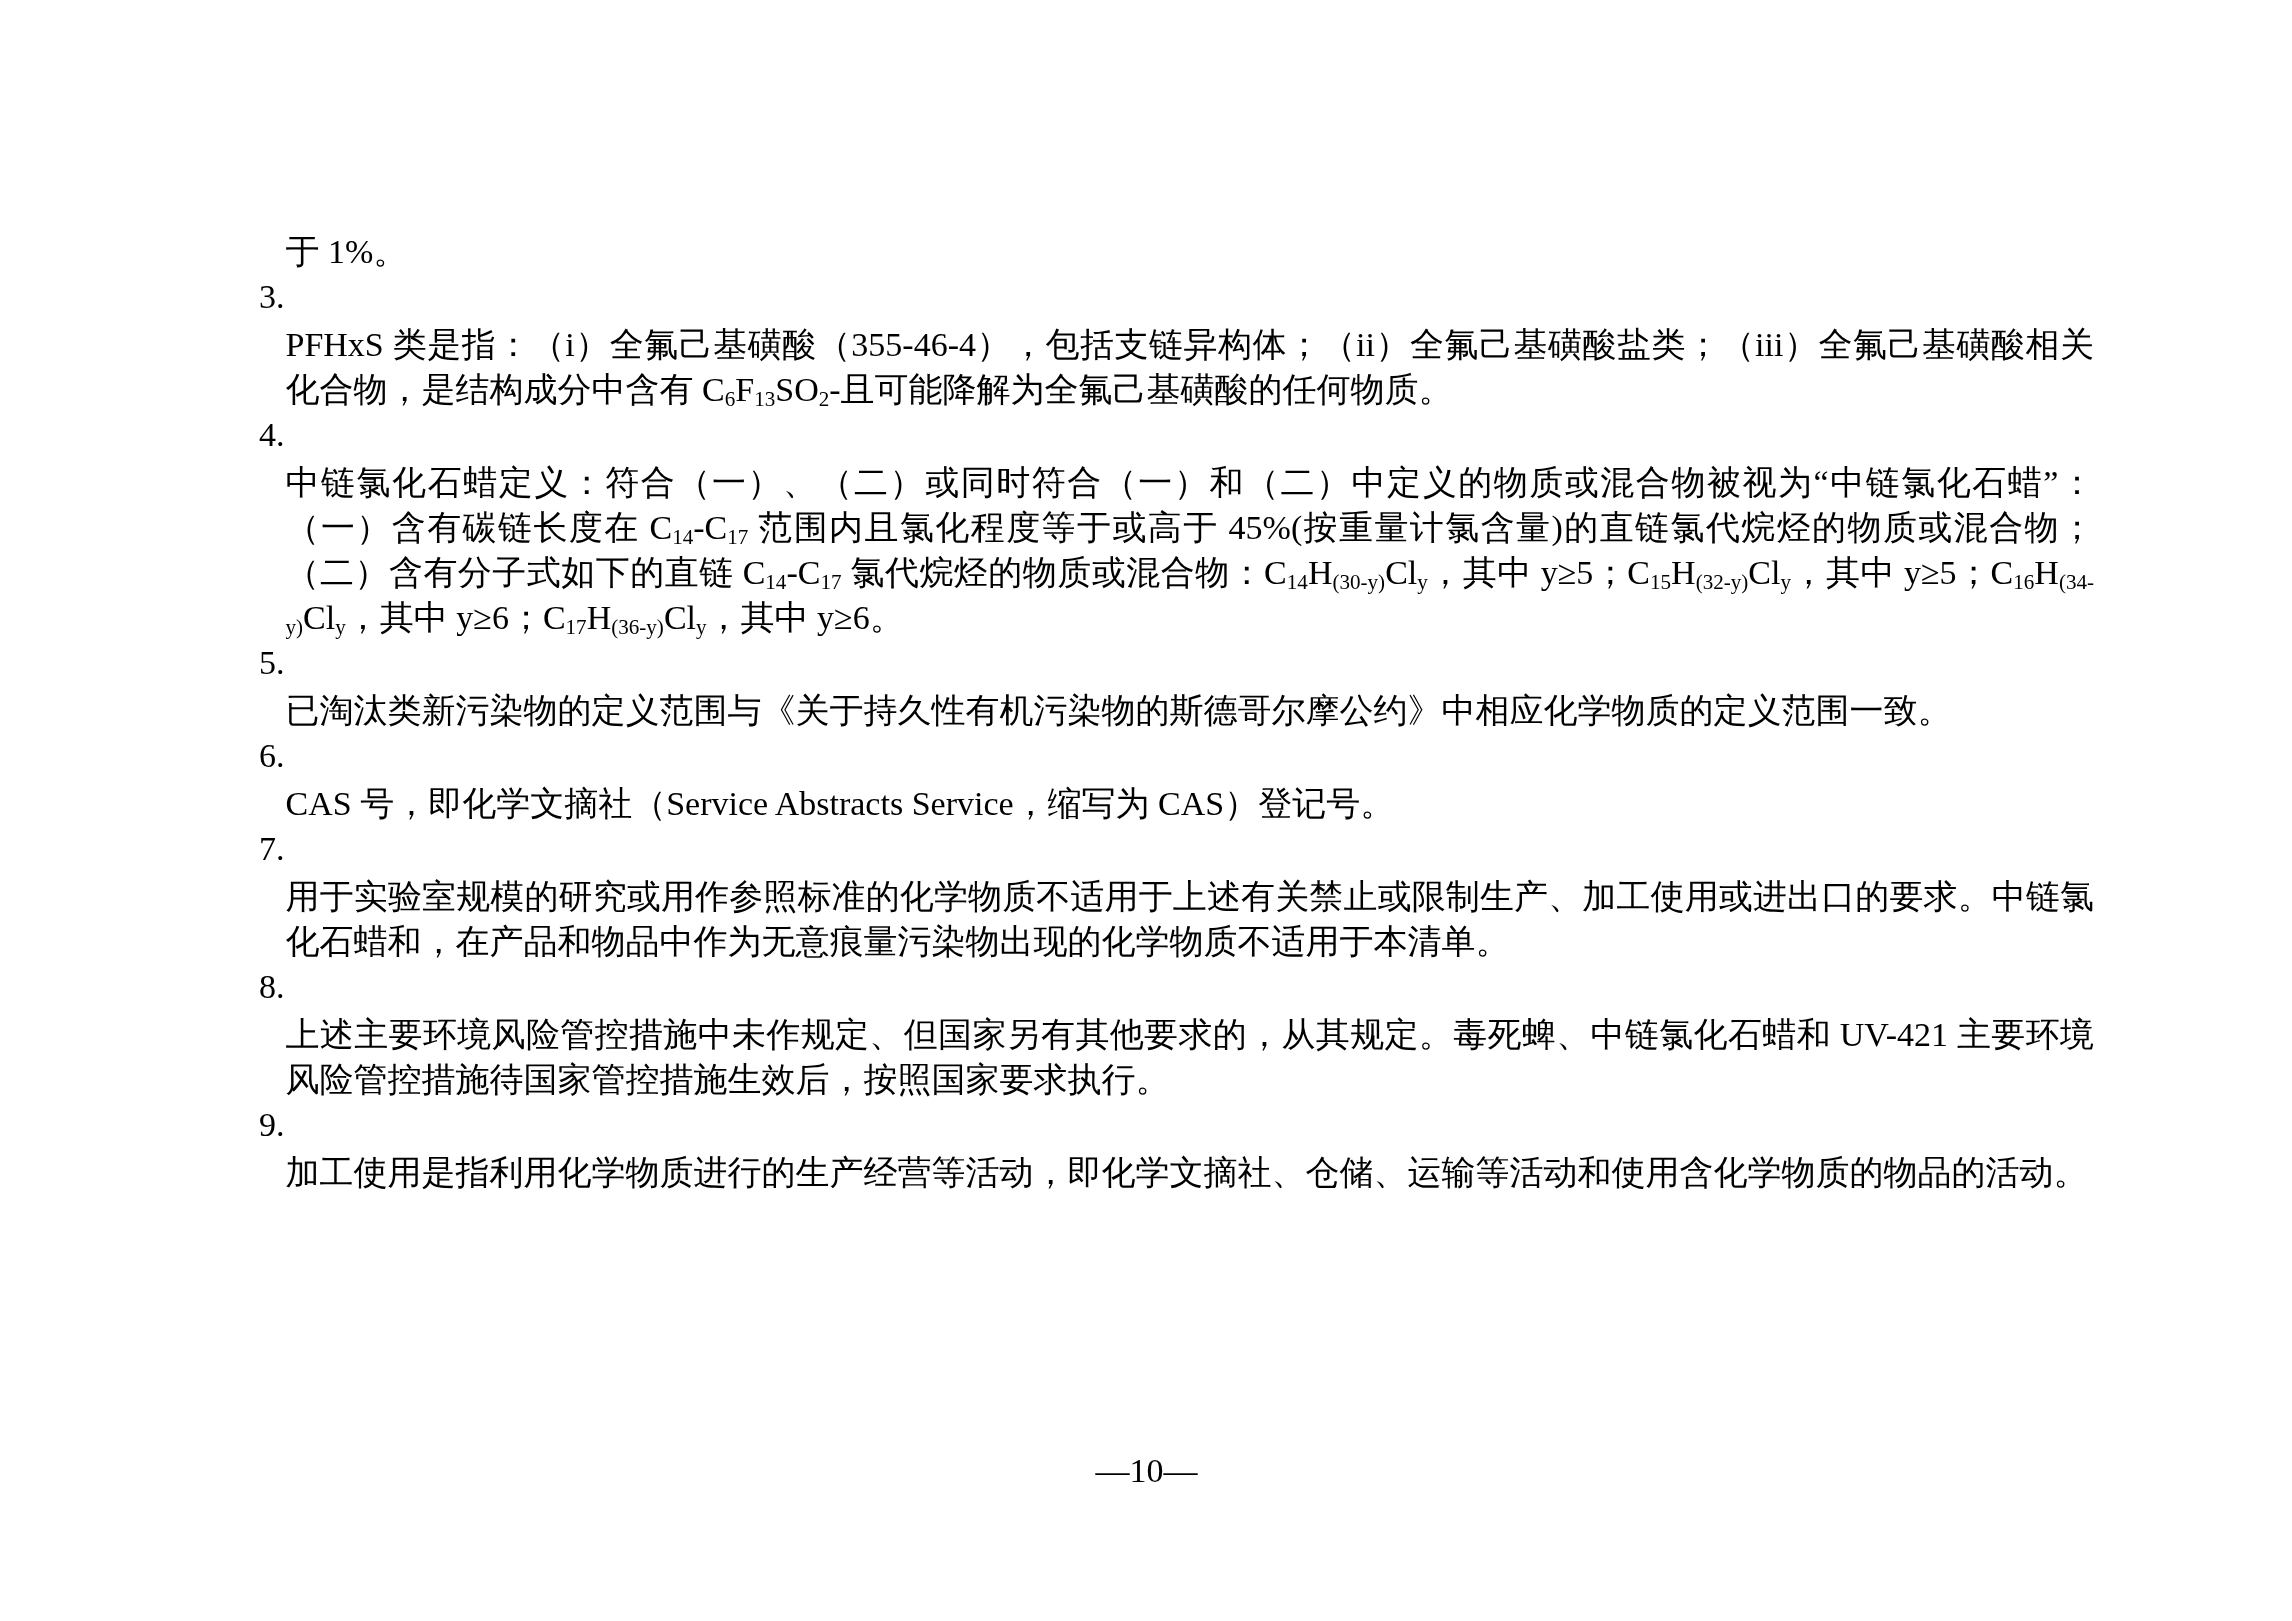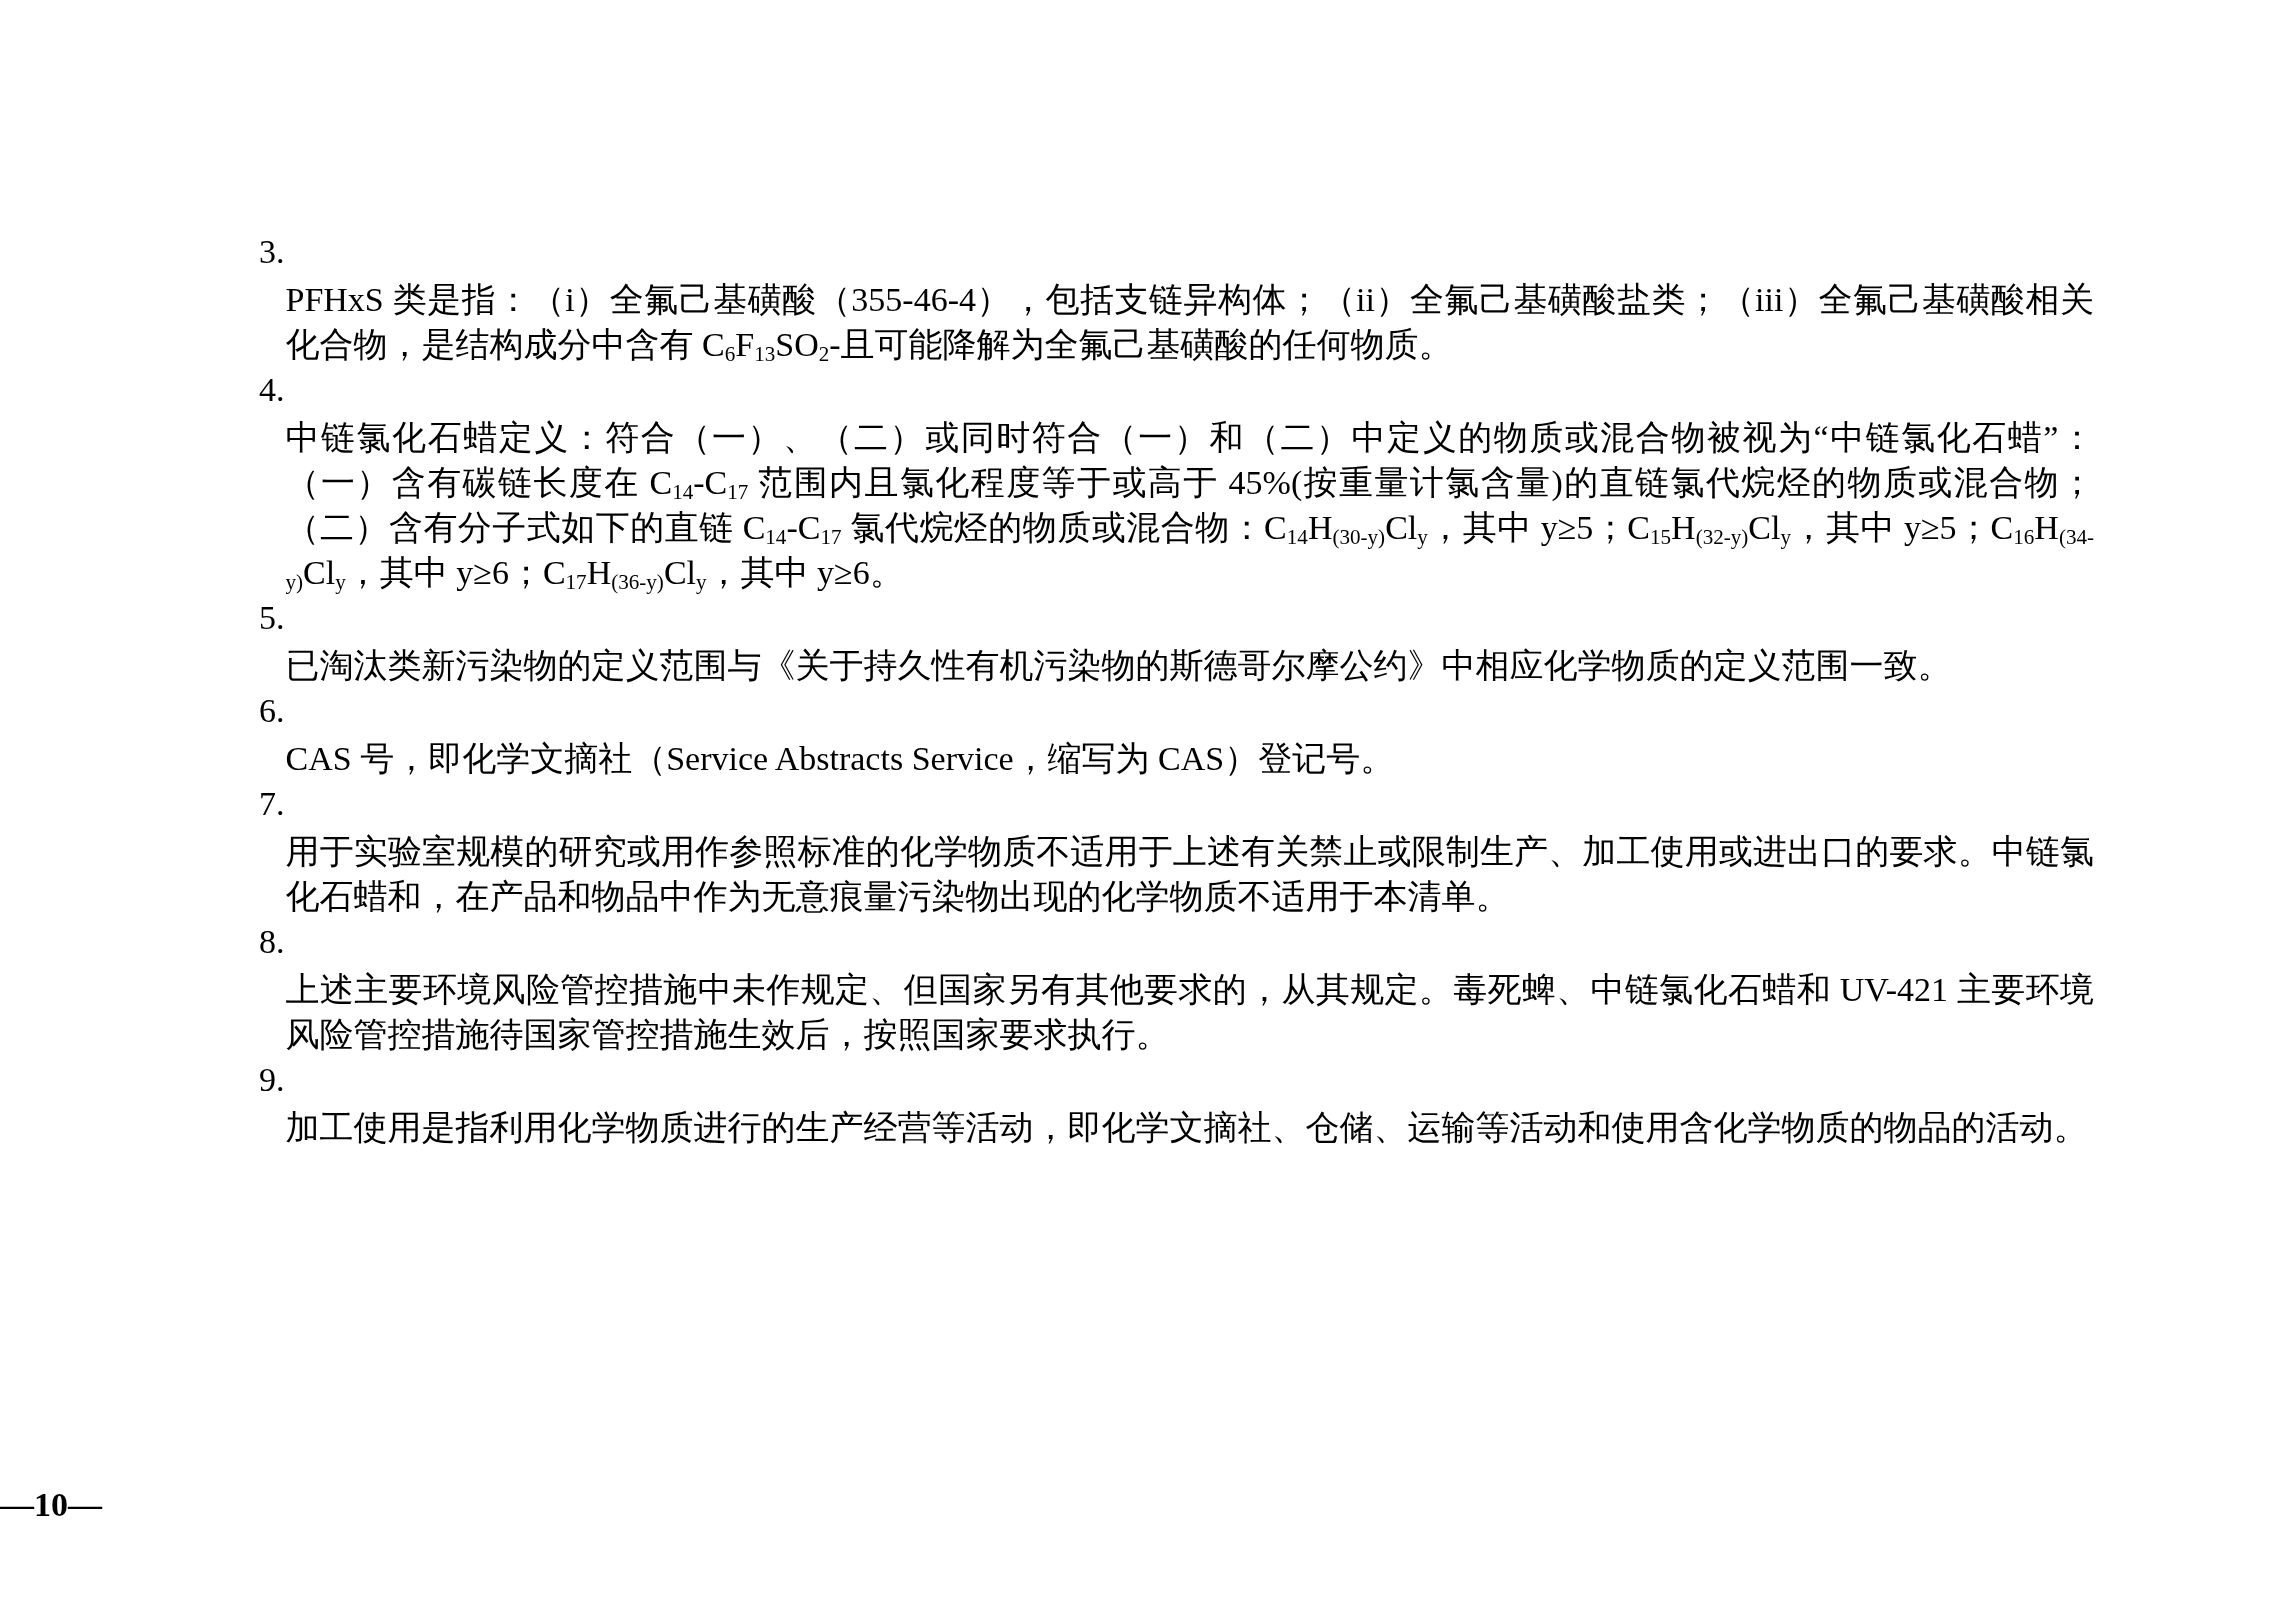--- a/index.html
+++ b/index.html
@@ -26,31 +26,31 @@
   .note-text { flex: 1 1 auto; text-align: justify; margin-top: 48px; }
   sub {
     font-size: 0.62em;
     line-height: 0;
     vertical-align: -0.22em;
   }
   .page-number {
     position: absolute;
     left: 0;
     width: 100%;
-    top: 1482px;
-    text-align: left;
-    font-weight: bold;
+    top: 1448px;
+    text-align: center;
   }
 </style>
 </head>
 <body>
 
 <div class="page">
   <div class="text-block">
 
+    <div class="cont-line">于 1%。</div>
 
     <div class="note">
       <span class="note-num">3.</span>
       <span class="note-text">PFHxS 类是指：（i）全氟己基磺酸（355-46-4），包括支链异构体；（ii）全氟己基磺酸盐类；（iii）全氟己基磺酸相关化合物，是结构成分中含有 C<sub>6</sub>F<sub>13</sub>SO<sub>2</sub>-且可能降解为全氟己基磺酸的任何物质。</span>
     </div>
 
     <div class="note">
       <span class="note-num">4.</span>
       <span class="note-text">中链氯化石蜡定义：符合（一）、（二）或同时符合（一）和（二）中定义的物质或混合物被视为“中链氯化石蜡”：（一）含有碳链长度在 C<sub>14</sub>-C<sub>17</sub> 范围内且氯化程度等于或高于 45%(按重量计氯含量)的直链氯代烷烃的物质或混合物；（二）含有分子式如下的直链 C<sub>14</sub>-C<sub>17</sub> 氯代烷烃的物质或混合物：C<sub>14</sub>H<sub>(30-y)</sub>Cl<sub>y</sub>，其中 y≥5；C<sub>15</sub>H<sub>(32-y)</sub>Cl<sub>y</sub>，其中 y≥5；C<sub>16</sub>H<sub>(34-y)</sub>Cl<sub>y</sub>，其中 y≥6；C<sub>17</sub>H<sub>(36-y)</sub>Cl<sub>y</sub>，其中 y≥6。</span>
     </div>

